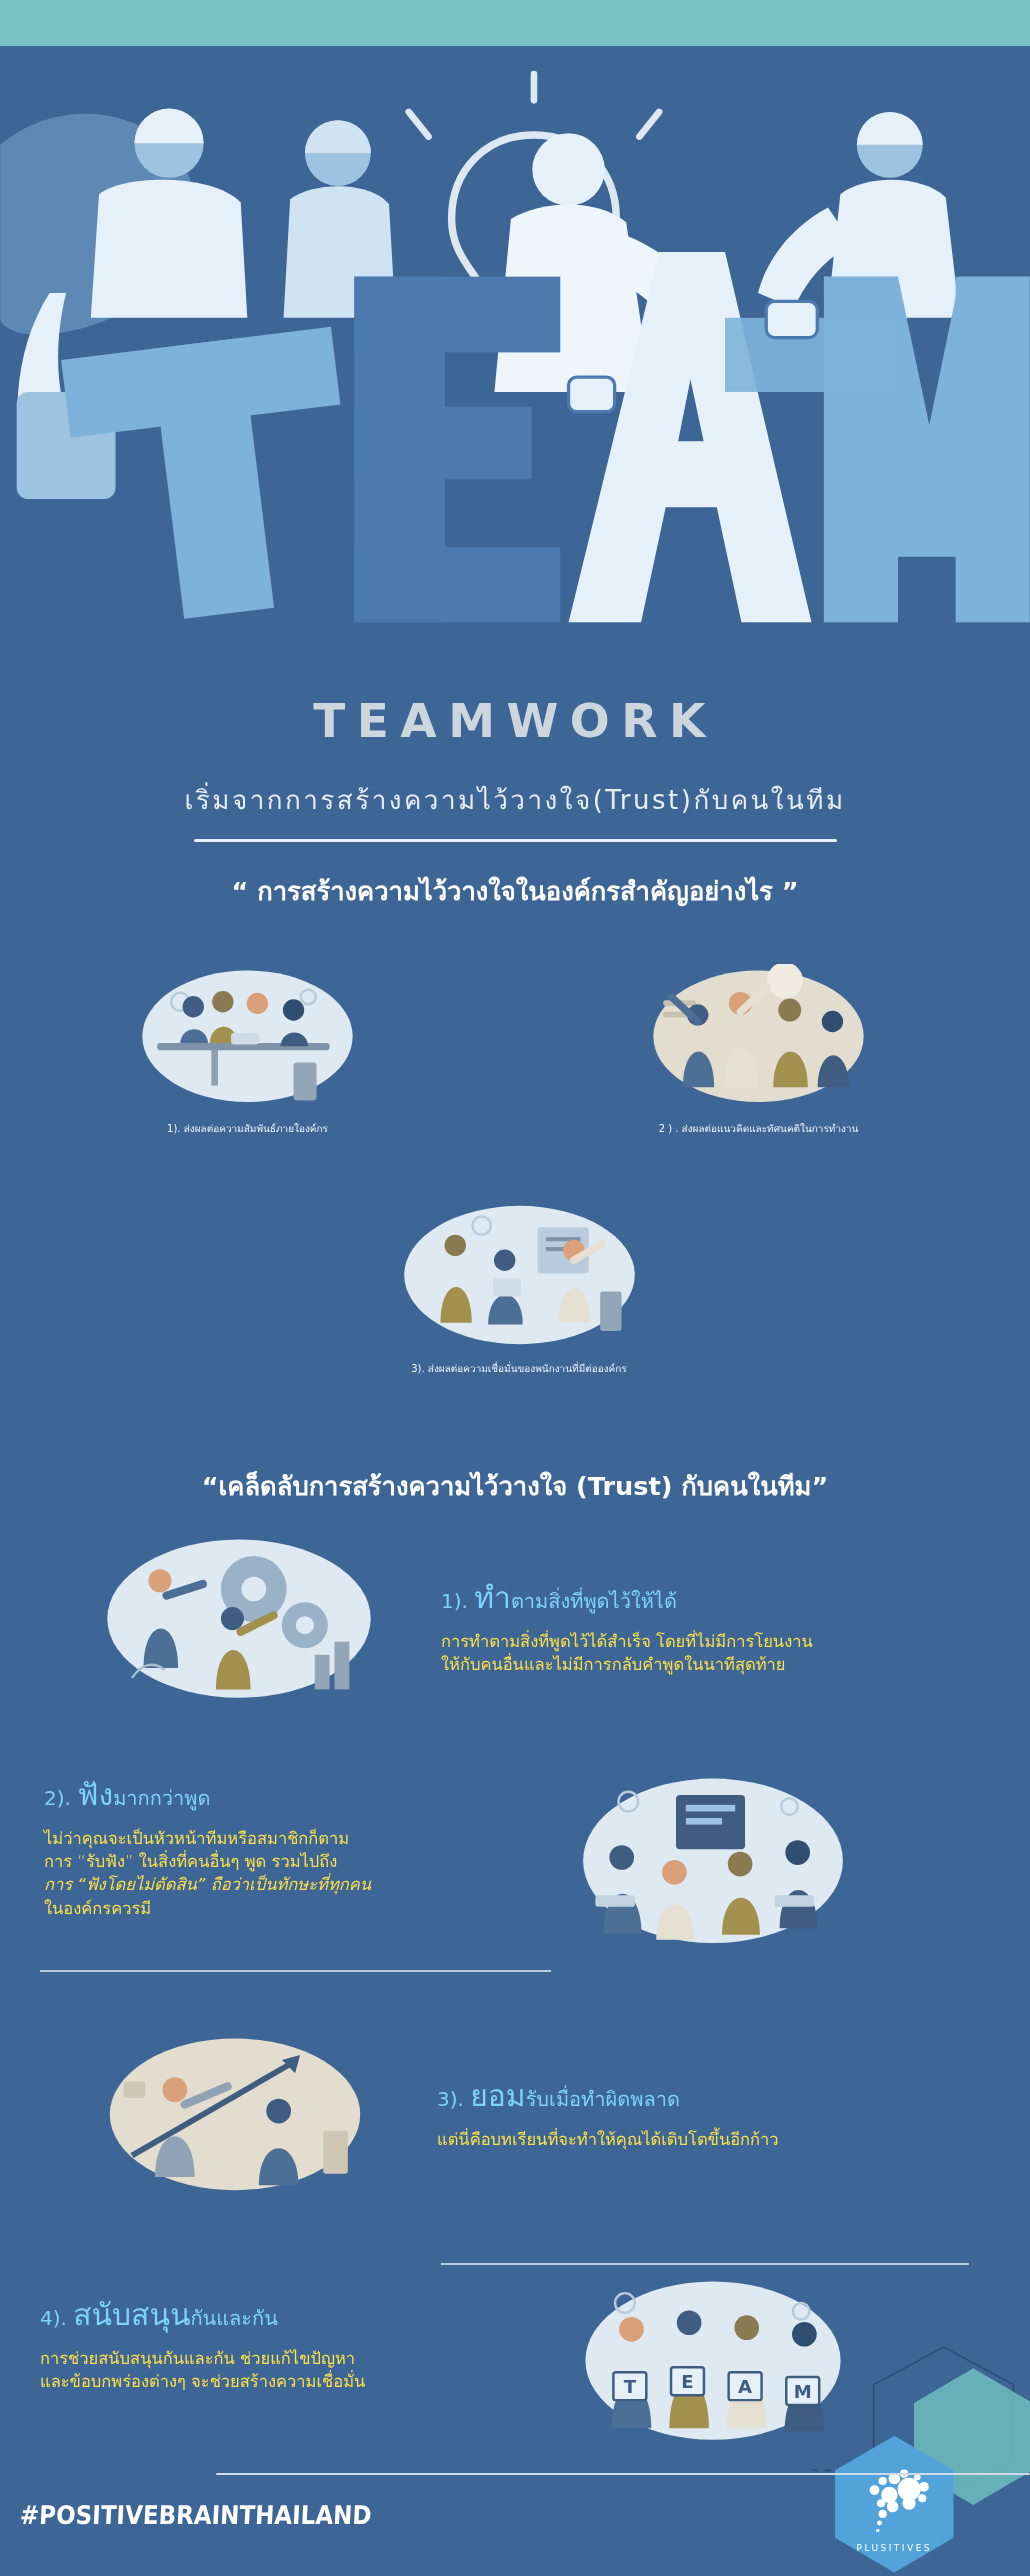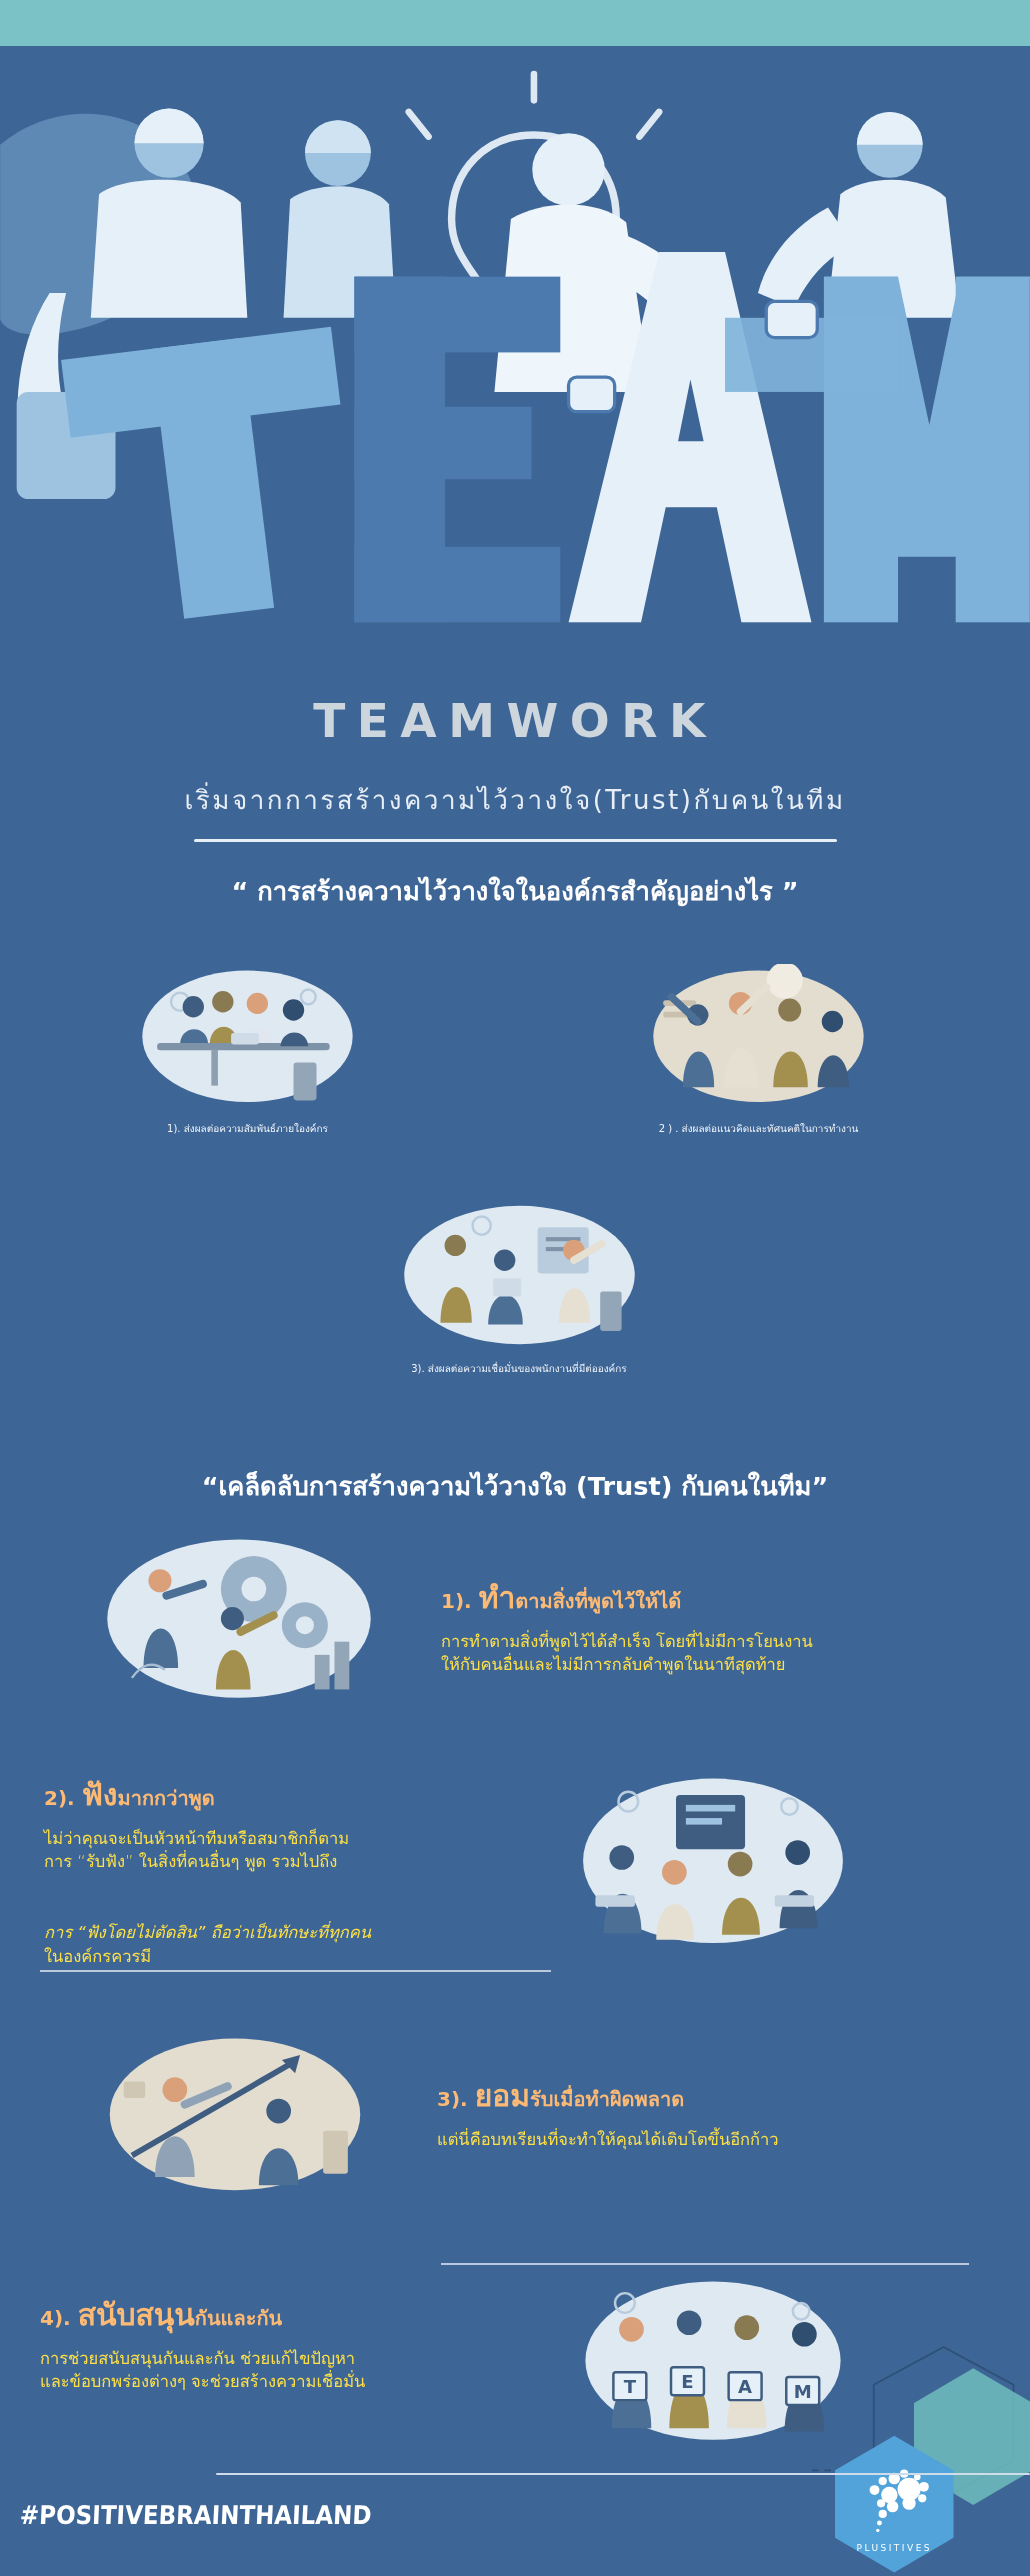--- a/index.html
+++ b/index.html
@@ -61,27 +61,27 @@
   .reason .cap{
     font-size:10px;color:#f2f6fb;font-weight:400;margin-top:5px;white-space:nowrap;
   }
   .reason-1{left:33px;top:964px;width:429px;}
   .reason-2{left:511px;top:964px;width:495px;}
   .reason-3{left:247px;top:1199px;width:544px;}
 
   
   .tip{position:absolute;}
   .tip-title{
-    font-size:20px;color:#fdba74;font-weight:700;line-height:1.25;
+    font-size:20px;color:#7dd3fc;font-weight:400;line-height:1.25;
   }
   .tip-title .big{font-size:30px;}
   .tip-body{
     font-size:16.5px;color:#fde047;line-height:1.42;margin-top:13px;font-weight:300;
   }
-  .tip-body .it{font-style:italic;margin-top:48px;}
+  .tip-body .it{font-style:italic;}
 
   .tip1{left:441px;top:1579px;width:544px;}
   .tip2{left:44px;top:1776px;width:511px;}
   .tip3{left:437px;top:2077px;width:544px;}
   .tip4{left:40px;top:2296px;width:511px;}
 
   .tip-rule{
     position:absolute;height:1.6px;background:#cfdcea;opacity:.85;
   }
   .rule1{left:40px;top:1970px;width:511px;}

